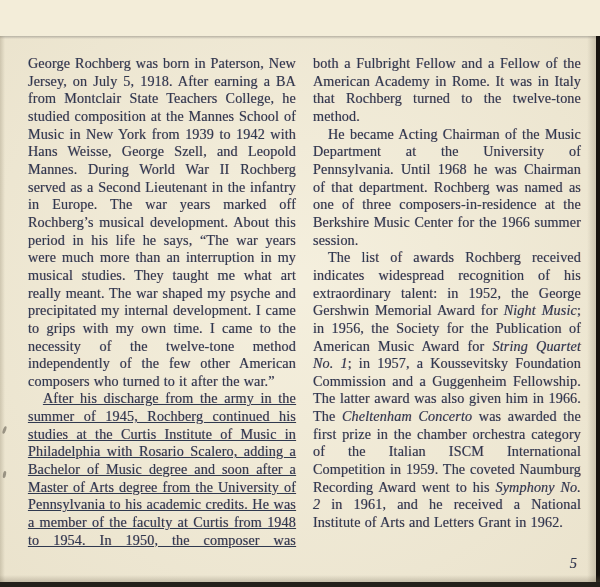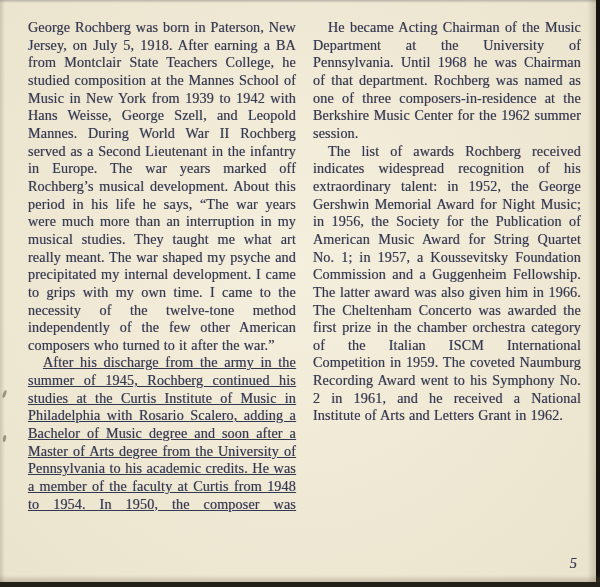--- a/index.html
+++ b/index.html
@@ -15,20 +15,21 @@
     overflow: hidden;
     background: var(--paper);
     font-family: "Liberation Serif", serif;
   }
   .page {
     position: absolute;
     inset: 0;
     background:
       radial-gradient(ellipse at 50% 45%, rgba(255,255,255,0.12), rgba(160,140,100,0.10) 95%),
       var(--paper);
+    margin-top: 36px;
   }
   .text-columns {
     position: absolute;
     top: 19px; left: 28px;
     width: 554px;
     display: flex;
     gap: 17px;
   }
   .col {
     width: 268px;
@@ -36,21 +37,21 @@
     font-size: 14.2px;
     line-height: 17.65px;
     text-align: justify;
     letter-spacing: 0.12px;
     word-spacing: 0.4px;
     text-shadow: 0.45px 0 0 rgba(146,54,48,0.28), -0.45px 0 0 rgba(46,84,148,0.28);
   }
   .col p { margin: 0; }
   .col p.indent { text-indent: 15px; }
   .col p.jlast { text-align-last: justify; text-decoration: underline; }
-  .it { }
+  .it { font-style: italic; }
   .page-number {
     position: absolute;
     right: 23px; bottom: 15px;
     font-size: 14.5px;
     font-style: italic;
     color: var(--ink);
     text-shadow: 0.4px 0 0 rgba(146,54,48,0.28), -0.4px 0 0 rgba(46,84,148,0.28);
   }
   
   .edge-top {
@@ -90,21 +91,22 @@
 </head>
 <body>
 
 <div class="page">
   <div class="text-columns">
     <div class="col">
         <p class=""><span>George Rochberg was born in Paterson, New Jersey, on July 5, 1918. After earning a BA from Montclair State Teachers College, he studied composition at the Mannes School of Music in New York from 1939 to 1942 with Hans Weisse, George Szell, and Leopold Mannes. During World War II Rochberg served as a Second Lieutenant in the infantry in Europe. The war years marked off Rochberg’s musical development. About this period in his life he says, “The war years were much more than an interruption in my musical studies. They taught me what art really meant. The war shaped my psyche and precipitated my internal development. I came to grips with my own time. I came to the necessity of the twelve-tone method independently of the few other American composers who turned to it after the war.”</span></p>
         <p class="indent jlast"><span>After his discharge from the army in the summer of 1945, Rochberg continued his studies at the Curtis Institute of Music in Philadelphia with Rosario Scalero, adding a Bachelor of Music degree and soon after a Master of Arts degree from the University of Pennsylvania to his academic credits. He was a member of the faculty at Curtis from 1948 to 1954. In 1950, the composer was</span></p>
       </div>
     <div class="col">
-        <p class="indent"><span>He became Acting Chairman of the Music Department at the University of Pennsylvania. Until 1968 he was Chairman of that department. Rochberg was named as one of three composers-in-residence at the Berkshire Music Center for the 1962 summer session.</span></p>
+        <p class=""><span>both a Fulbright Fellow and a Fellow of the American Academy in Rome. It was in Italy that Rochberg turned to the twelve-tone method.</span></p>
+        <p class="indent"><span>He became Acting Chairman of the Music Department at the University of Pennsylvania. Until 1968 he was Chairman of that department. Rochberg was named as one of three composers-in-residence at the Berkshire Music Center for the 1966 summer session.</span></p>
         <p class="indent"><span>The list of awards Rochberg received indicates widespread recognition of his extraordinary talent: in 1952, the George Gershwin Memorial Award for </span><span class="it">Night Music</span><span>; in 1956, the Society for the Publication of American Music Award for </span><span class="it">String Quartet No. 1</span><span>; in 1957, a Koussevitsky Foundation Commission and a Guggenheim Fellowship. The latter award was also given him in 1966. The </span><span class="it">Cheltenham Concerto</span><span> was awarded the first prize in the chamber orchestra category of the Italian ISCM International Competition in 1959. The coveted Naumburg Recording Award went to his </span><span class="it">Symphony No. 2</span><span> in 1961, and he received a National Institute of Arts and Letters Grant in 1962.</span></p>
       </div>
   </div>
   <div class="page-number">5</div>
   <div class="edge-top"></div>
   <div class="edge-left"></div>
   <div class="edge-right-shade"></div>
   <div class="edge-right"></div>
   <div class="edge-bottom-shade"></div>
   <div class="edge-bottom"></div>

